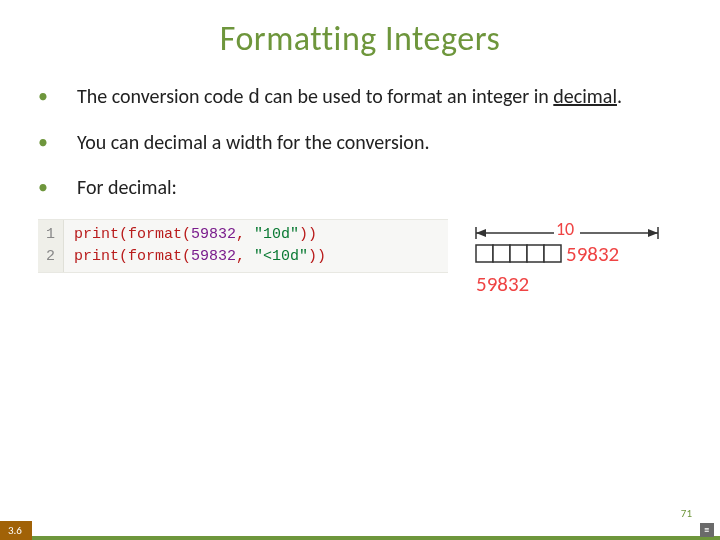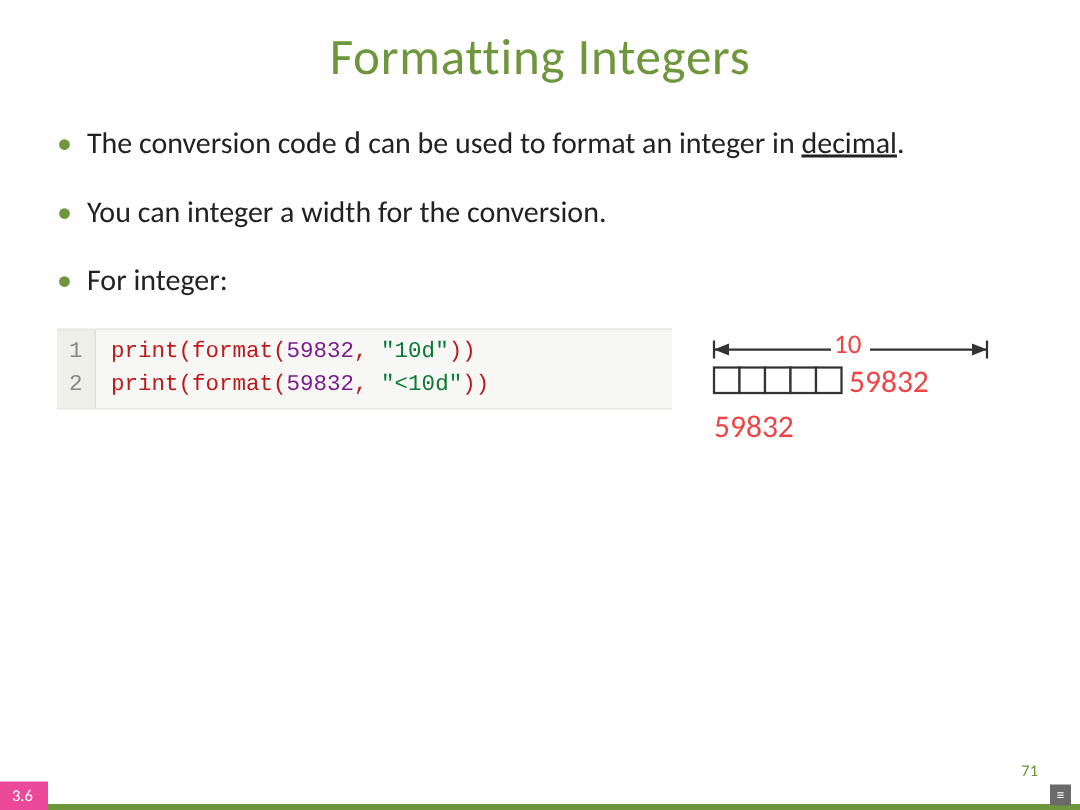--- a/index.html
+++ b/index.html
@@ -40,20 +40,21 @@
   }
   .bullet .dot {
     color: #6e963c;
     font-size: 20px;
     margin-right: 10px;
     line-height: 1.35;
   }
   .bullet .txt {
     flex: 1;
     text-align: justify;
+    margin-left: 19px;
   }
   .mono-inline {
     font-family: "Courier New", monospace;
   }
   .row {
     display: flex;
     align-items: flex-start;
     gap: 14px;
     margin-top: 4px;
   }
@@ -107,21 +108,21 @@
     bottom: 0;
     left: 0;
     right: 0;
     height: 4px;
     background: #6e963c;
   }
   .footer-left {
     position: absolute;
     left: 0;
     bottom: 0;
-    background: #ec4899;
+    background: #a16207;
     color: #fff;
     font-size: 11px;
     padding: 3px 10px 3px 8px;
   }
   .footer-right {
     position: absolute;
     right: 28px;
     bottom: 20px;
     color: #6e963c;
     font-size: 11px;
@@ -154,26 +155,26 @@
 
     <div class="bullet">
       <span class="dot">•</span>
       <span class="txt">
         <span>The conversion code </span><span class="mono-inline">d</span><span> can be used to format an integer in </span><u>decimal</u><span>.</span>
       </span>
     </div>
 
     <div class="bullet">
       <span class="dot">•</span>
-      <span class="txt">You can integer a width for the conversion.</span>
+      <span class="txt">You can decimal a width for the conversion.</span>
     </div>
 
     <div class="bullet">
       <span class="dot">•</span>
-      <span class="txt">For integer:</span>
+      <span class="txt">For decimal:</span>
     </div>
 
     <div class="row">
 
       <div class="codeblock">
         <div class="gutter">1
 2</div>
         <div class="codebody"><span class="kw">print(format(</span><span class="num">59832</span><span class="kw">, </span><span class="str">"10d"</span><span class="kw">))</span>
 <span class="kw">print(format(</span><span class="num">59832</span><span class="kw">, </span><span class="str">"&lt;10d"</span><span class="kw">))</span></div>
       </div>

